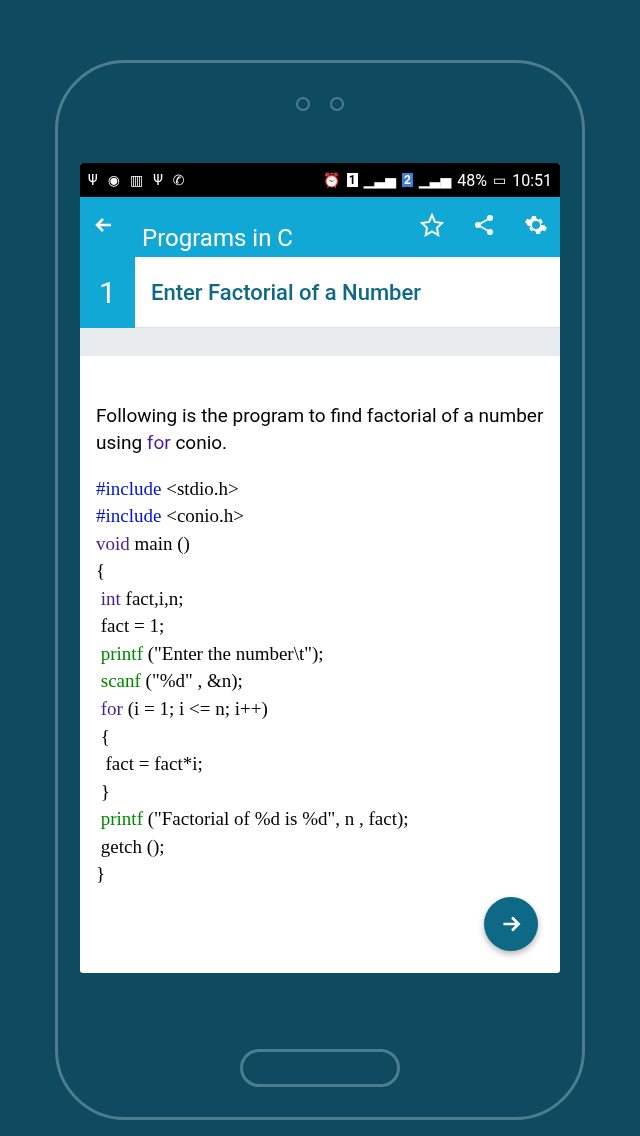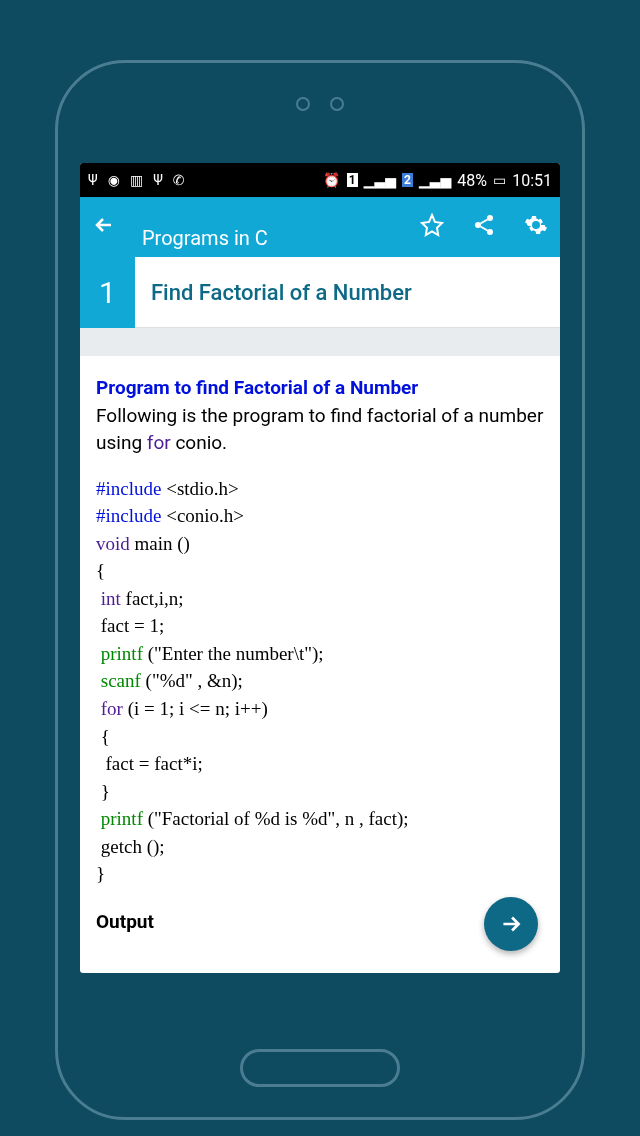--- a/index.html
+++ b/index.html
@@ -69,21 +69,21 @@
   .status-icon { font-size: 14px; }
   .app-bar {
     height: 60px;
     background: #12a8d6;
     color: #fff;
     display: flex;
     align-items: center;
     padding: 0 12px;
     gap: 18px;
   }
-  .app-bar-title { font-size: 20px; flex: 0 0 auto; margin-left: 8px; margin-top: 22px; }
+  .app-bar-title { font-size: 24px; flex: 0 0 auto; margin-left: 8px; margin-top: 22px; }
   .app-bar-actions { margin-left: auto; display: flex; gap: 28px; align-items: center; }
   .icon-btn { cursor: pointer; }
   .content-header {
     display: flex;
     align-items: stretch;
     background: #fff;
   }
   .number-box {
     width: 55px;
     background: #12a8d6;
@@ -191,48 +191,47 @@
         <span class="icon-btn">
           <svg width="24" height="24" viewBox="0 0 24 24" fill="#fff">
               <path d="M12 8a4 4 0 100 8 4 4 0 000-8zm9 4a7 7 0 01-.1 1.2l2.1 1.6-2 3.4-2.5-1a7 7 0 01-2 1.2l-.4 2.6h-4l-.4-2.6a7 7 0 01-2-1.2l-2.5 1-2-3.4 2.1-1.6A7 7 0 013 12a7 7 0 01.1-1.2L1 9.2l2-3.4 2.5 1a7 7 0 012-1.2L8 3h4l.4 2.6a7 7 0 012 1.2l2.5-1 2 3.4-2.1 1.6c.1.4.2.8.2 1.2z"></path>
             </svg>
         </span>
       </div>
     </div>
 
     <div class="content-header">
       <div class="number-box">1</div>
-      <div class="page-title">Find Factorial of a Number</div>
+      <div class="page-title">Enter Factorial of a Number</div>
     </div>
 
     <div class="gap"></div>
 
     <div class="content-body">
       <div>
-        <span class="program-heading">Program to find Factorial of a Number</span><br>
+        <br>
         <span>Following is the program to find factorial of a number using </span><span class="kw-red">for</span><span> conio.</span>
       </div>
 
       <div class="code-block"><span class="kw-blue">#include</span><span> &lt;stdio.h&gt;</span>
 <span class="kw-blue">#include</span><span> &lt;conio.h&gt;</span>
 <span class="kw-red">void</span><span> main ()</span>
 <span>{</span>
  <span class="kw-red">int</span><span> fact,i,n;</span>
 <span> fact = 1;</span>
  <span class="kw-green">printf</span><span> ("Enter the number\t");</span>
  <span class="kw-green">scanf</span><span> ("%d" , &amp;n);</span>
  <span class="kw-red">for</span><span> (i = 1; i &lt;= n; i++)</span>
 <span> {</span>
 <span>  fact = fact*i;</span>
 <span> }</span>
  <span class="kw-green">printf</span><span> ("Factorial of %d is %d", n , fact);</span>
 <span> getch ();</span>
 <span>}</span></div>
 
-      <div class="output-heading">Output</div>
     </div>
 
     <div class="fab">
       <svg width="26" height="26" viewBox="0 0 24 24" fill="none" stroke="#fff" stroke-width="2.5">
           <path d="M5 12h14M13 6l6 6-6 6"></path>
         </svg>
     </div>
 
   </div>
 

